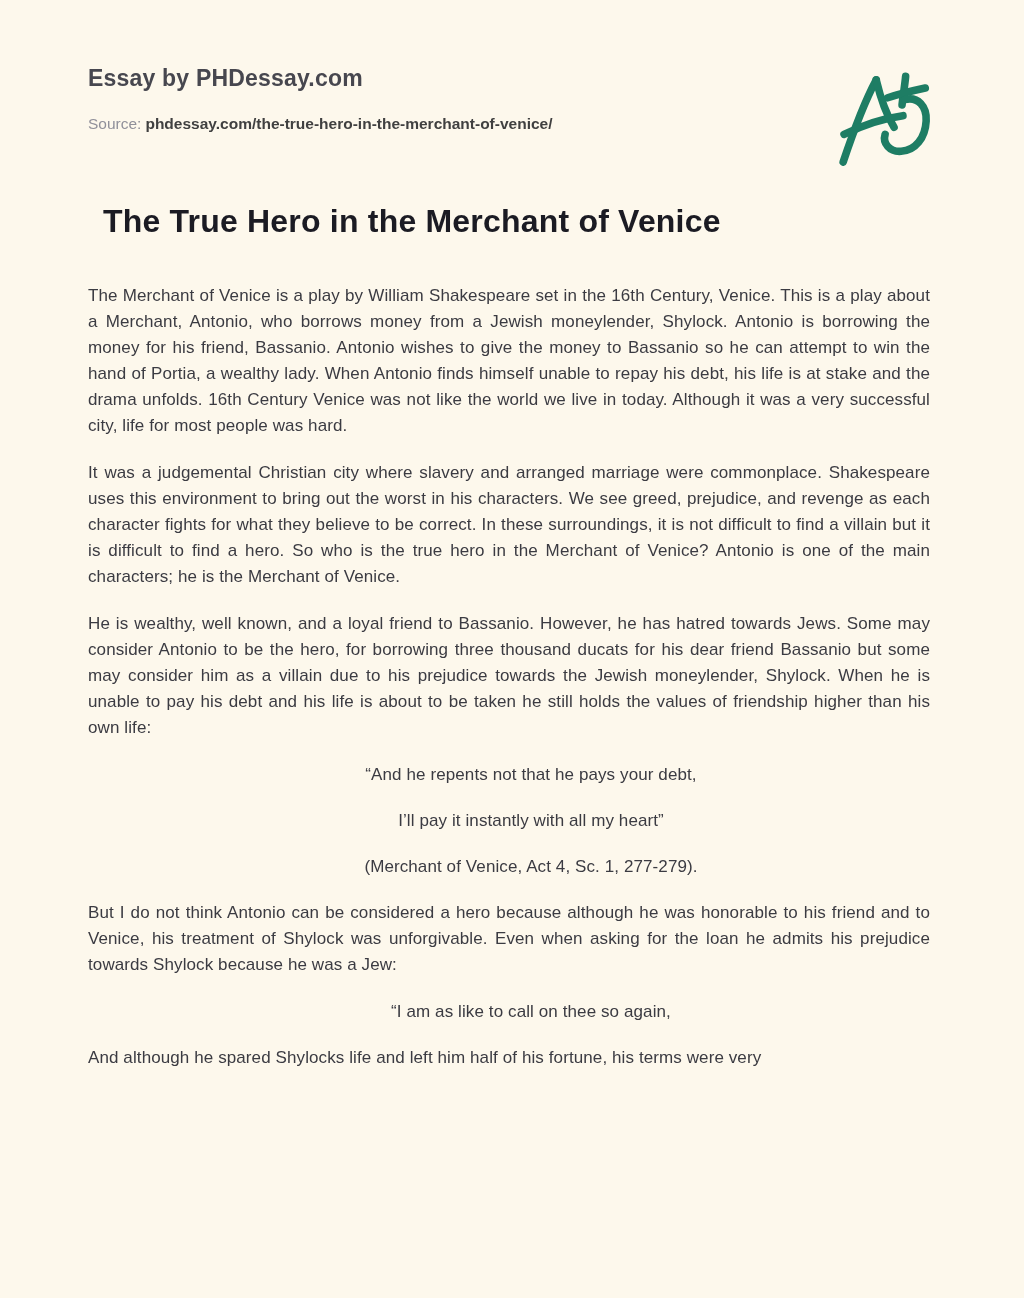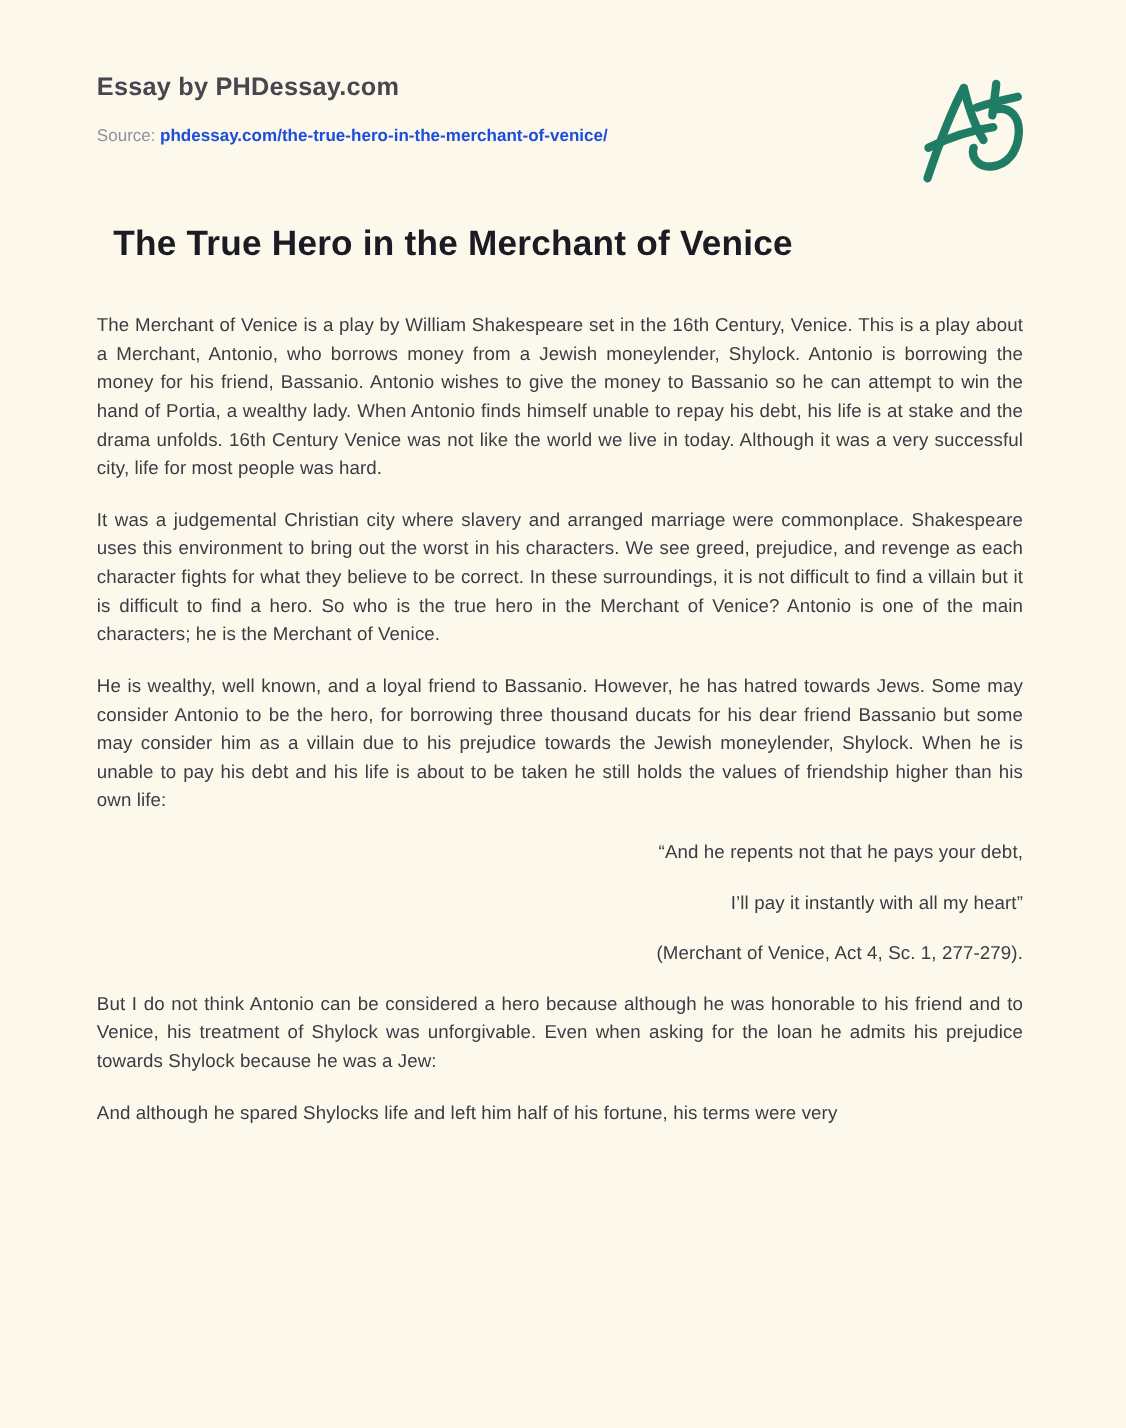--- a/index.html
+++ b/index.html
@@ -29,21 +29,21 @@
     line-height: 28px;
   }
   .source-row {
     margin-top: 22px;
     font-size: 15.5px;
     line-height: 19px;
     color: #90909a;
     font-weight: 400;
   }
   .source-link {
-    color: #1d4ed8;
+    color: #404040;
     text-decoration: none;
     font-weight: 600;
     margin-left: 4px;
     cursor: pointer;
   }
   .logo {
     position: absolute;
     top: 56px;
     right: 80px;
     width: 116px;
@@ -63,21 +63,21 @@
     margin: 0 6px 21px 0;
     font-size: 17px;
     line-height: 26px;
     color: #3b3b42;
     letter-spacing: 0.1px;
   }
   .article p.para { text-align: justify; }
   .article p.quote {
     padding-left: 44px;
     margin-bottom: 20px;
-    text-align: right;
+    text-align: center;
   }
   .article p:last-child { margin-bottom: 0; }
 </style>
 </head>
 <body>
 
 <div class="page">
 
   <div class="byline">Essay by PHDessay.com</div>
 
@@ -105,16 +105,17 @@
   <h1 class="title">The True Hero in the Merchant of Venice</h1>
 
   <div class="article">
     <p class="para">The Merchant of Venice is a play by William Shakespeare set in the 16th Century, Venice. This is a play about a Merchant, Antonio, who borrows money from a Jewish moneylender, Shylock. Antonio is borrowing the money for his friend, Bassanio. Antonio wishes to give the money to Bassanio so he can attempt to win the hand of Portia, a wealthy lady. When Antonio finds himself unable to repay his debt, his life is at stake and the drama unfolds. 16th Century Venice was not like the world we live in today. Although it was a very successful city, life for most people was hard.</p>
     <p class="para">It was a judgemental Christian city where slavery and arranged marriage were commonplace. Shakespeare uses this environment to bring out the worst in his characters. We see greed, prejudice, and revenge as each character fights for what they believe to be correct. In these surroundings, it is not difficult to find a villain but it is difficult to find a hero. So who is the true hero in the Merchant of Venice? Antonio is one of the main characters; he is the Merchant of Venice.</p>
     <p class="para">He is wealthy, well known, and a loyal friend to Bassanio. However, he has hatred towards Jews. Some may consider Antonio to be the hero, for borrowing three thousand ducats for his dear friend Bassanio but some may consider him as a villain due to his prejudice towards the Jewish moneylender, Shylock. When he is unable to pay his debt and his life is about to be taken he still holds the values of friendship higher than his own life:</p>
     <p class="quote">“And he repents not that he pays your debt,</p>
     <p class="quote">I’ll pay it instantly with all my heart”</p>
     <p class="quote">(Merchant of Venice, Act 4, Sc. 1, 277-279).</p>
     <p class="para">But I do not think Antonio can be considered a hero because although he was honorable to his friend and to Venice, his treatment of Shylock was unforgivable. Even when asking for the loan he admits his prejudice towards Shylock because he was a Jew:</p>
+    <p class="quote">“I am as like to call on thee so again,</p>
     <p class="para">And although he spared Shylocks life and left him half of his fortune, his terms were very</p>
   </div>
 
 </div>
 
 </body></html>

